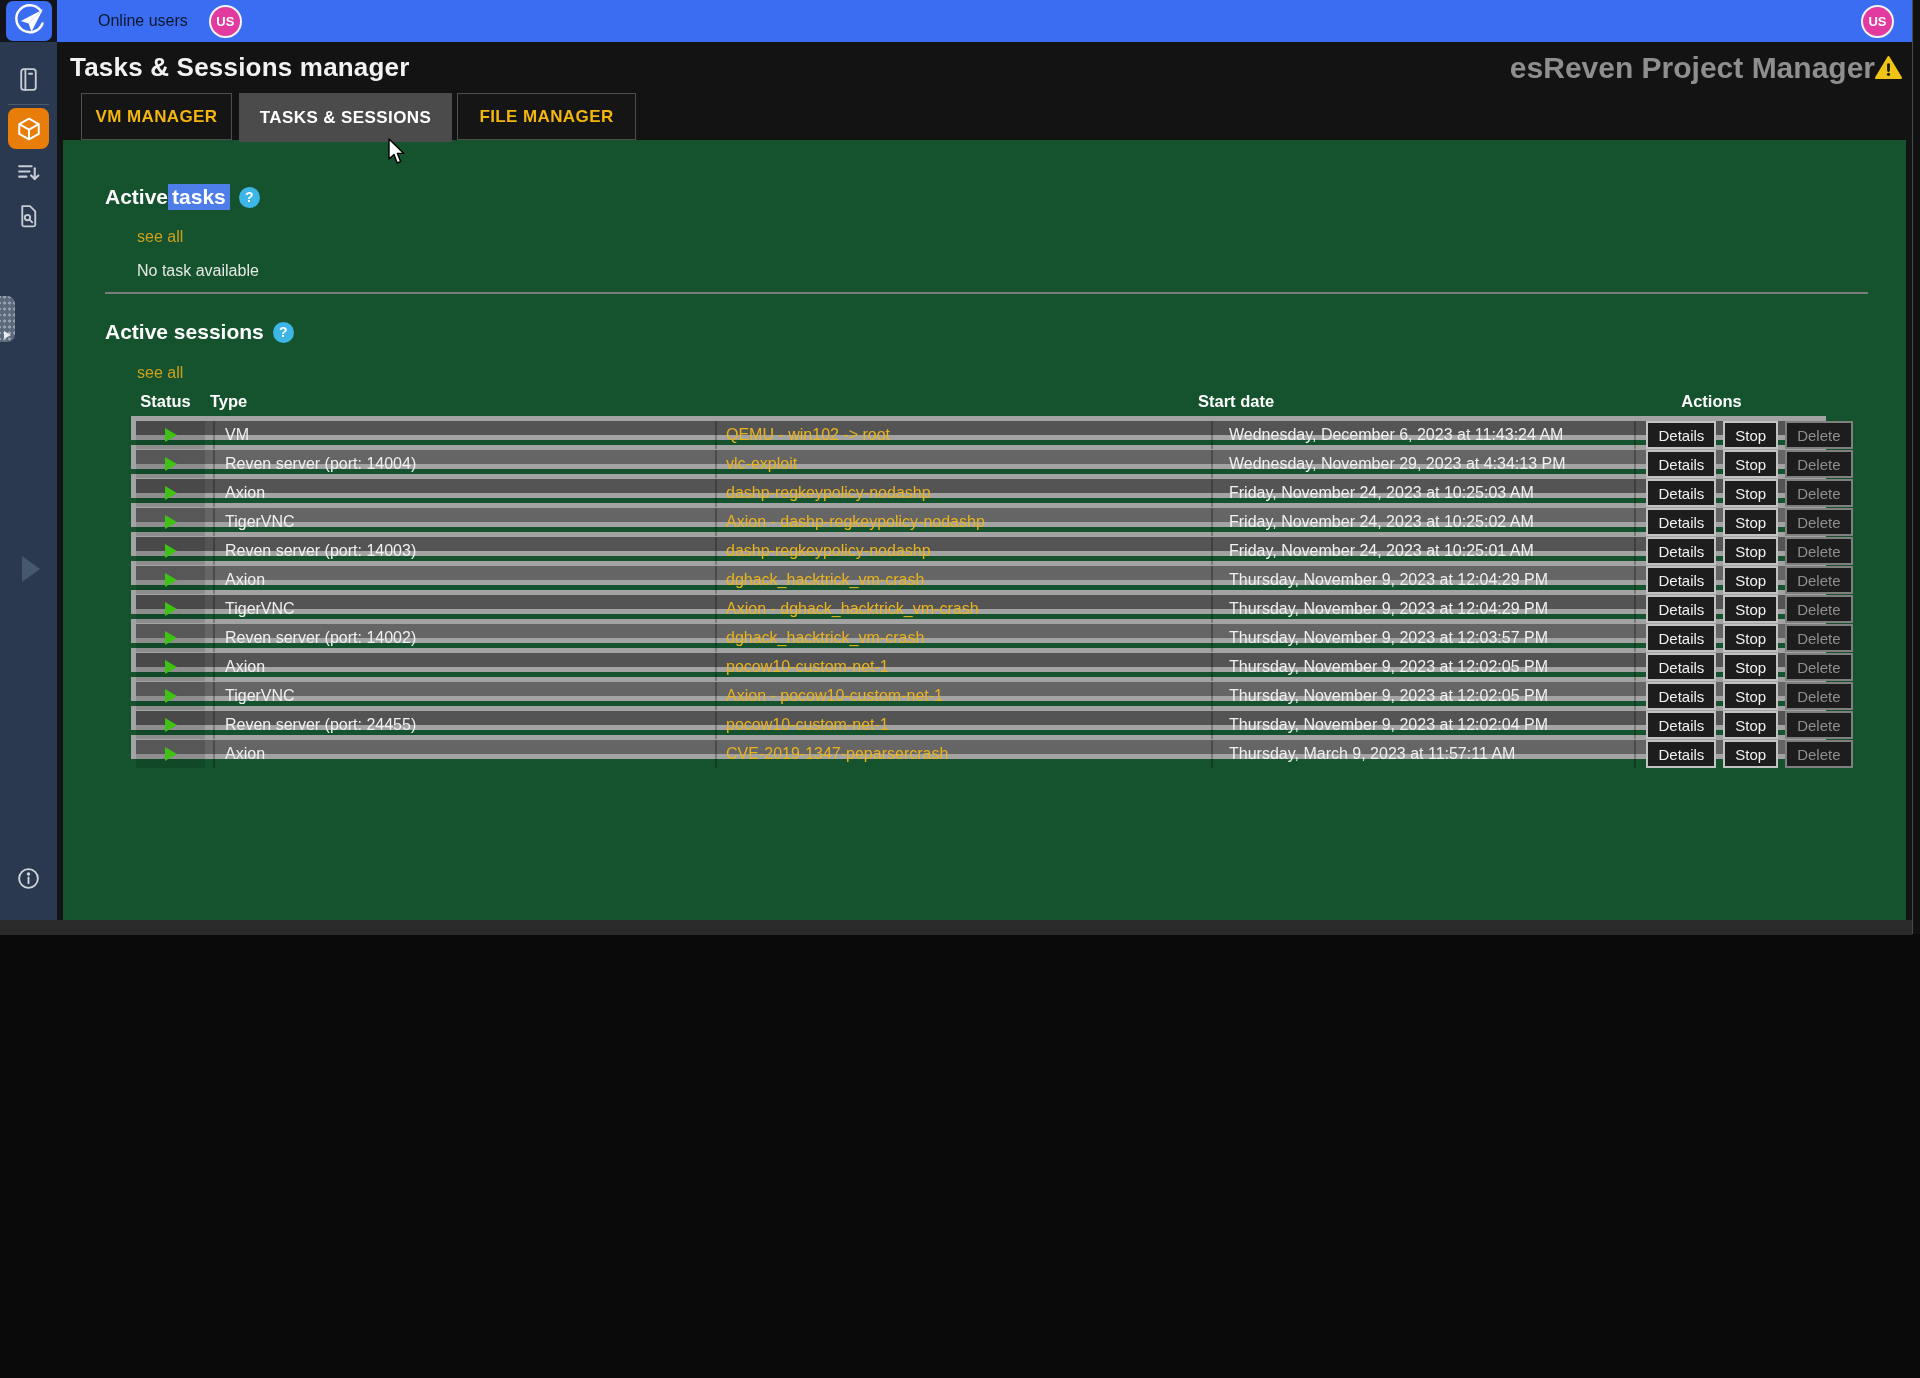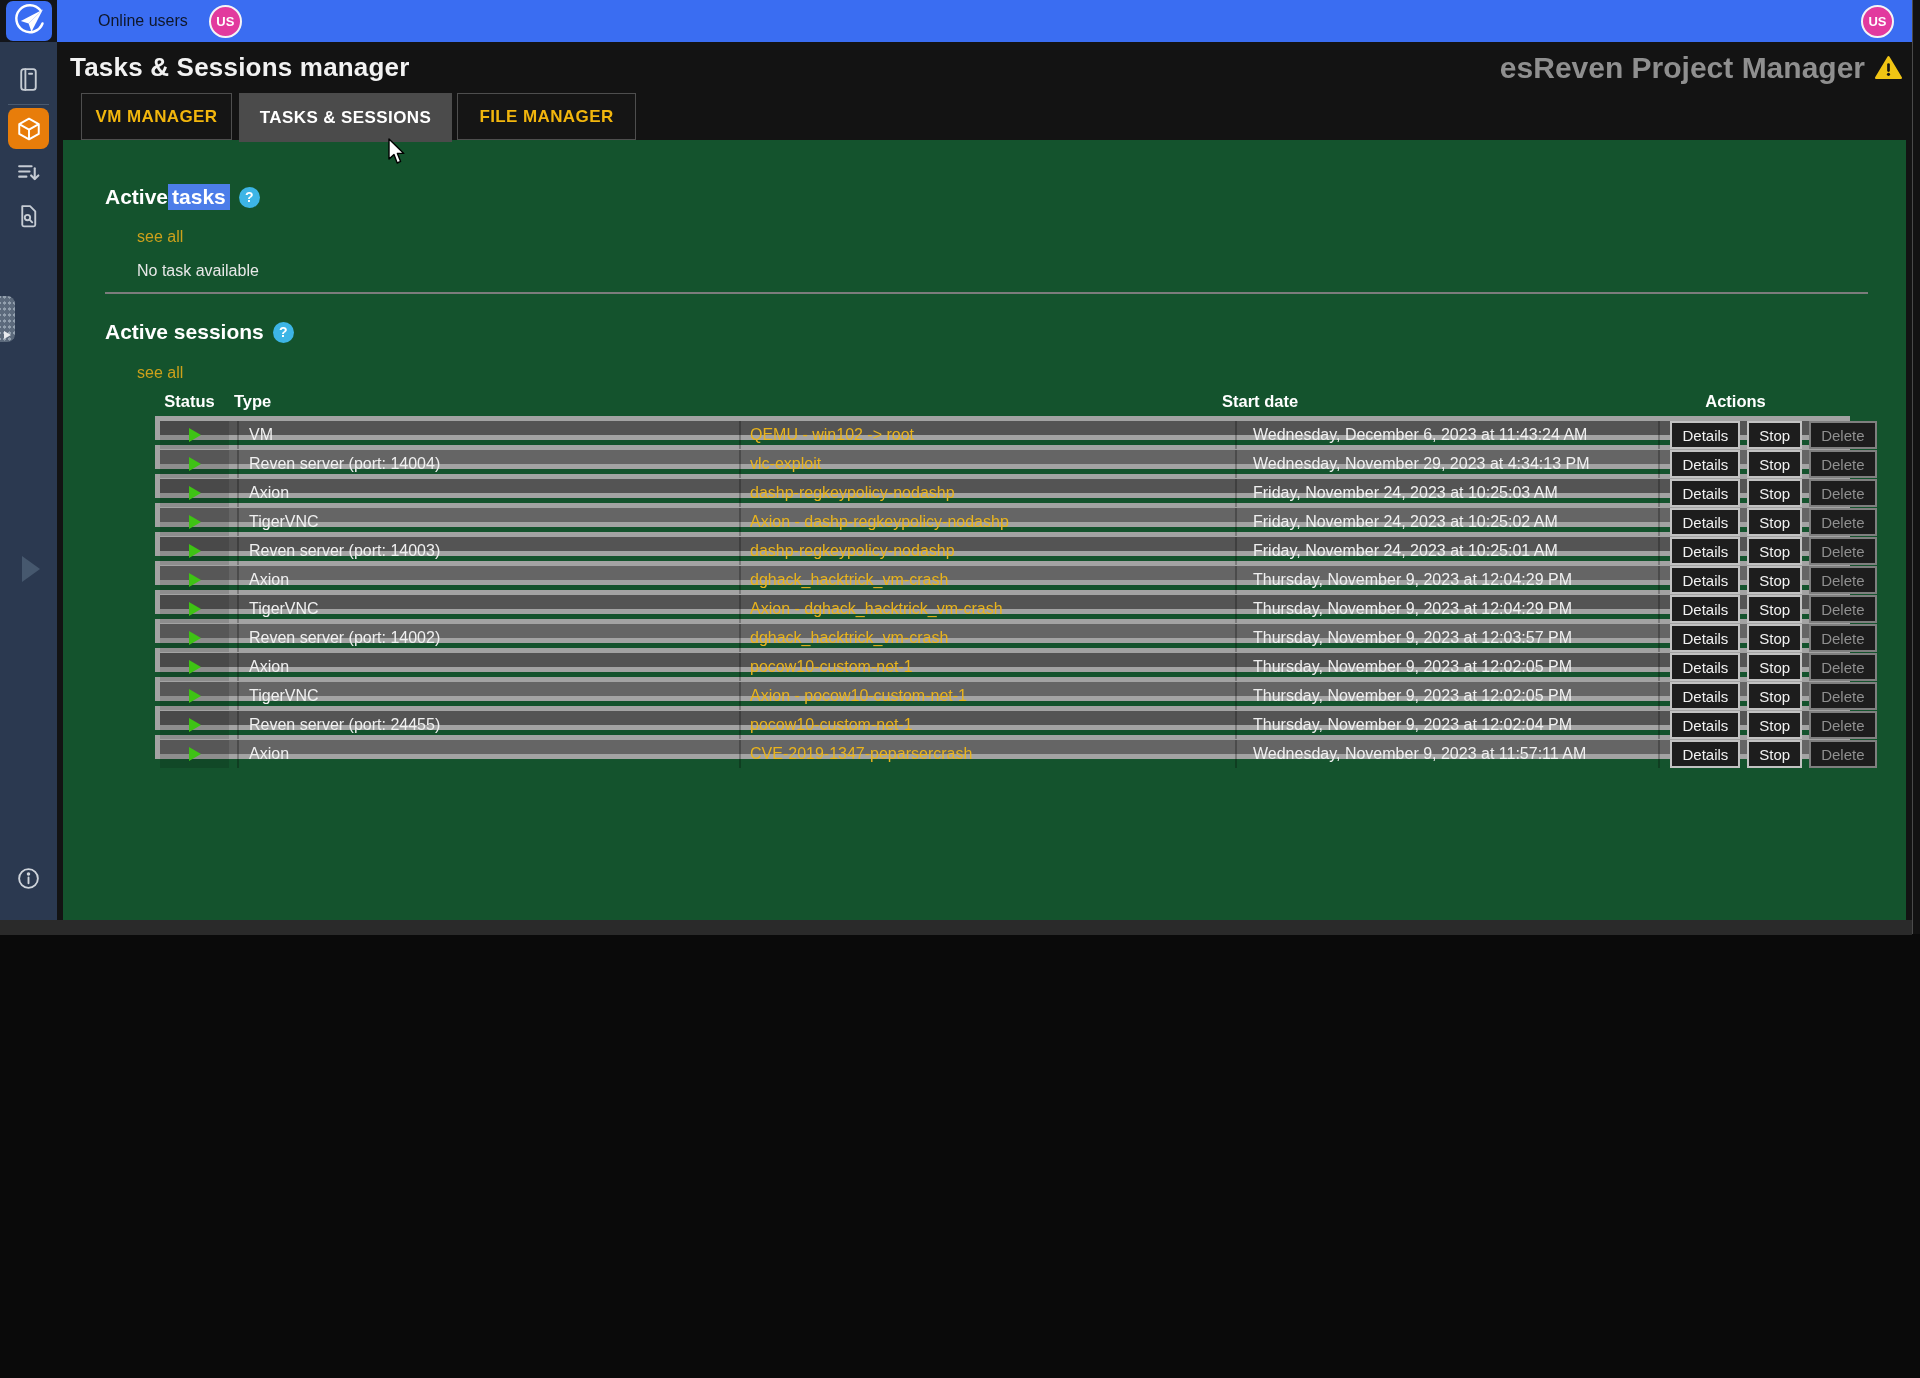--- a/index.html
+++ b/index.html
@@ -33,42 +33,42 @@
     display:flex;align-items:center;justify-content:center;}
   .grip-handle{position:absolute;left:0;top:254px;width:15px;height:46px;background:#5c6a7c;border-radius:0 8px 8px 0;
     background-image:radial-gradient(#93a0ae 1.2px,transparent 1.4px);background-size:5px 6px;background-position:2px 4px;}
   .grip-play{position:absolute;left:4px;bottom:3px;width:0;height:0;border-top:4px solid transparent;border-bottom:4px solid transparent;border-left:7px solid #e8ebef;}
   .expand-arrow{position:absolute;left:22px;top:514px;width:0;height:0;
     border-top:13px solid transparent;border-bottom:13px solid transparent;border-left:18px solid #46586e;}
   
   .main{position:absolute;left:57px;top:42px;width:1855px;height:878px;background:#131313;overflow:hidden;}
   .header-row{position:absolute;left:0;top:0;width:100%;height:51px;display:flex;align-items:center;padding:0 10px 0 13px;}
   .page-title{font-size:26px;font-weight:bold;color:#f2f2f2;letter-spacing:.2px;}
-  .app-title{margin-left:auto;font-size:30px;font-weight:bold;color:#8f8f8f;display:flex;align-items:center;gap:10px;}
+  .app-title{margin-left:auto;font-size:30px;font-weight:bold;color:#8f8f8f;display:flex;align-items:center;}
   
   .tabs{position:absolute;left:0;top:51px;height:47px;display:flex;align-items:stretch;}
   .tab{height:47px;display:flex;align-items:center;justify-content:center;
     background:#151515;border:1px solid #4e4e4e;color:var(--tab-amber);
     font-size:17px;font-weight:bold;letter-spacing:.4px;cursor:default;}
   .tab.t1{margin-left:24px;width:151px;}
   .tab.t2{margin-left:13px;width:233px;}
   .tab.t3{margin-left:7px;width:213px;}
   .tab.t4{margin-left:5px;width:179px;}
   .tab.active{background:#4b4b4b;border:none;color:#fff;height:49px;z-index:2;}
   
   .panel{position:absolute;left:6px;top:98px;width:1843px;height:780px;background:#14532d;overflow:hidden;}
   .section-title{position:absolute;left:42px;font-size:21px;font-weight:bold;color:#fff;display:flex;align-items:center;}
   .sel{background:var(--selection-blue);color:#fff;padding:1px 4px;}
   .help-icon{width:21px;height:21px;border-radius:50%;background:var(--help-cyan);color:#fff;
     font-size:14px;font-weight:bold;display:inline-flex;align-items:center;justify-content:center;margin-left:9px;}
   .see-all{position:absolute;left:74px;font-size:16px;color:#cda11b;cursor:pointer;}
   .empty-text{position:absolute;left:74px;font-size:16px;color:#e8e8e8;}
   .divider{position:absolute;left:42px;top:152px;width:1763px;height:2px;background:#7c7c7c;}
   
-  .s-table{position:absolute;left:92px;top:248px;width:1695px;}
+  .s-table{position:absolute;left:68px;top:248px;width:1695px;}
   .t-head,.t-row{display:grid;grid-template-columns:69px 494px 488px 415px 229px;}
   .t-head{height:26px;align-items:center;margin-bottom:2px;font-size:16.5px;font-weight:bold;color:#fff;}
   .th-status{text-align:center;}
   .th-type{padding-left:10px;}
   .th-date{padding-left:16px;}
   .th-actions{text-align:center;}
   .t-row{height:24px;margin-bottom:5px;border:5px solid #a3a3a3;align-items:center;font-size:16px;gap:8px;}
   .t-row.odd{background:#545454;}
   .t-row.even{background:#656565;}
   .cell{height:100%;display:flex;align-items:center;border-left:2px solid rgba(0,0,0,.25);}
@@ -379,21 +379,21 @@
     </div>
   </div>
             <div class="t-row even">
     <div class="cell status">
       <span class="play-tri"></span>
     </div>
     <div class="cell type">Axion</div>
     <div class="cell name">
       <span>CVE-2019-1347-peparsercrash</span>
     </div>
-    <div class="cell date">Wednesday, November 9, 2023 at 11:57:11 AM</div>
+    <div class="cell date">Thursday, March 9, 2023 at 11:57:11 AM</div>
     <div class="cell actions">
       <button class="abtn">Details</button>
       <button class="abtn">Stop</button>
       <button class="abtn disabled" disabled="">Delete</button>
     </div>
   </div>
           </div>
       </div>
     </div>
   </div>

